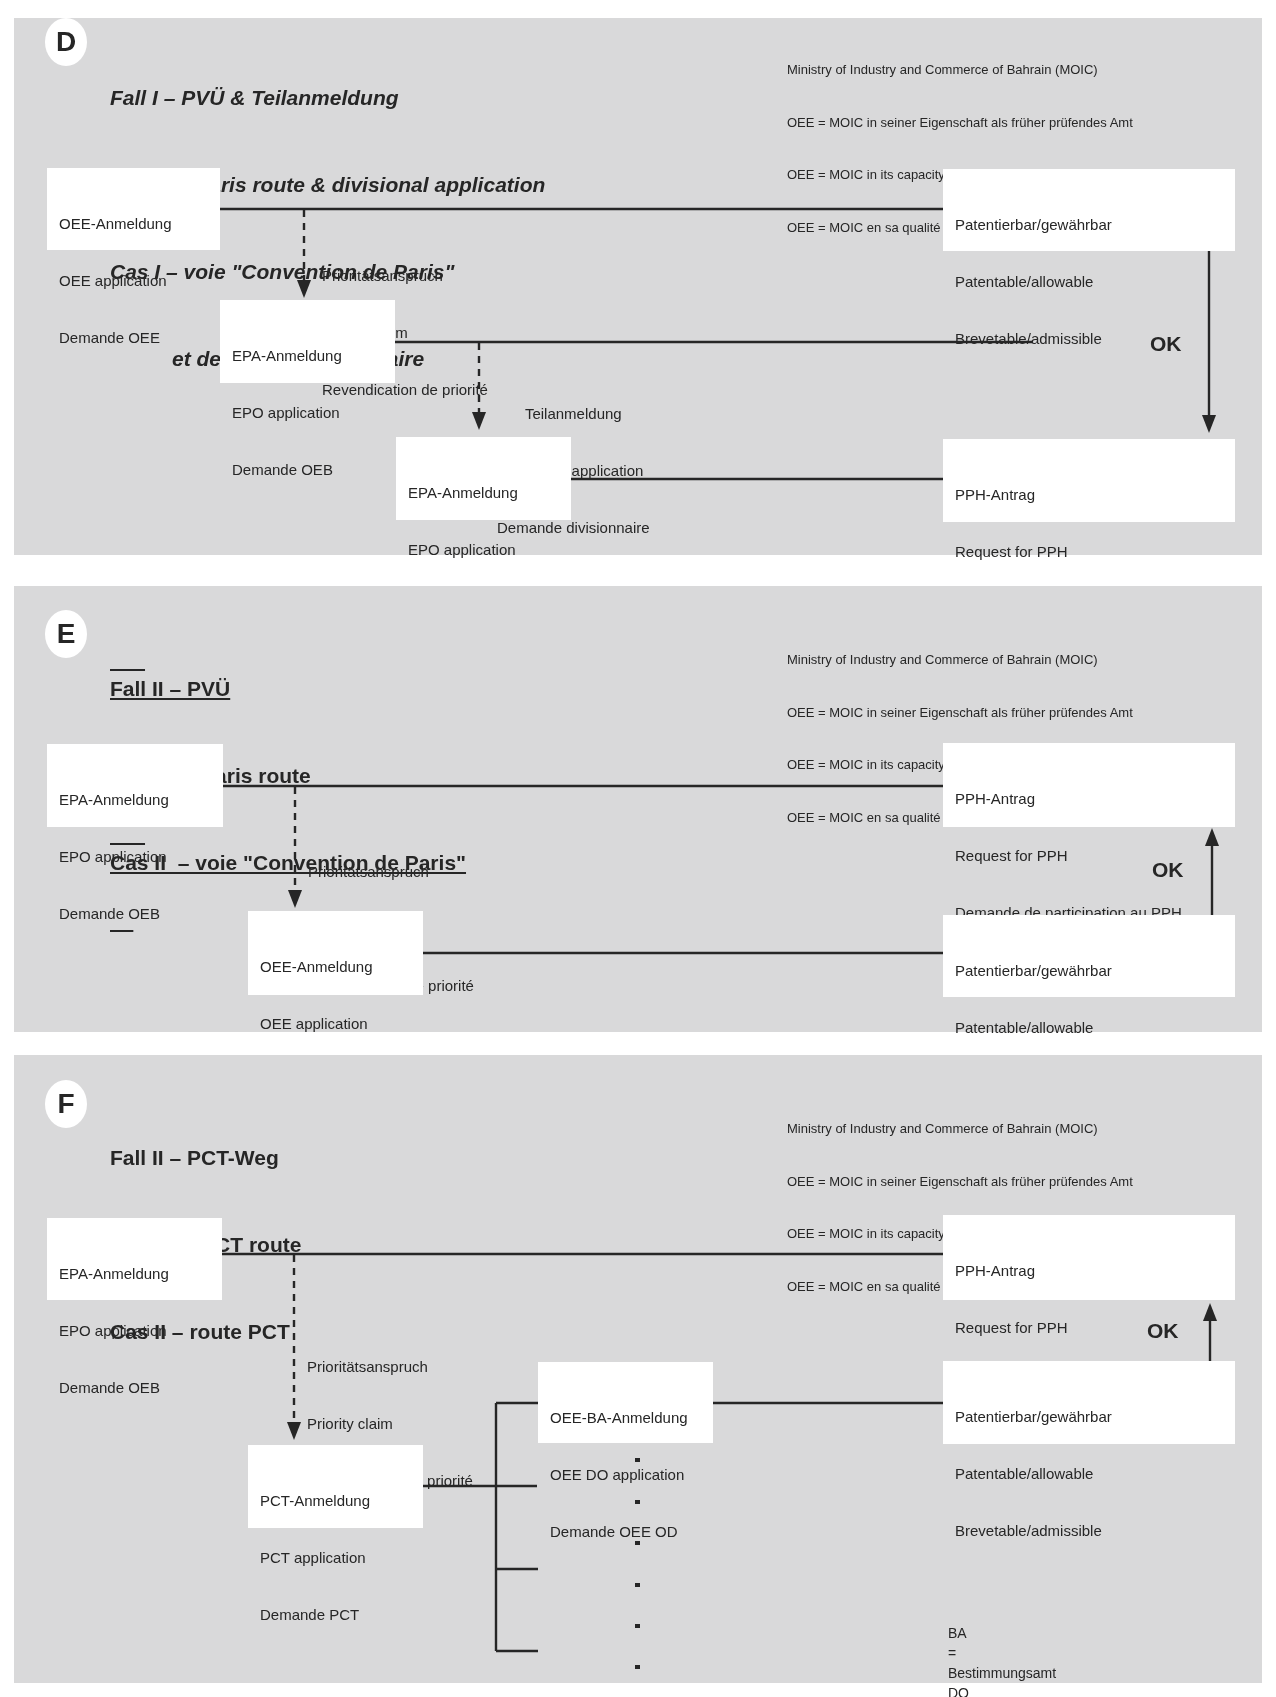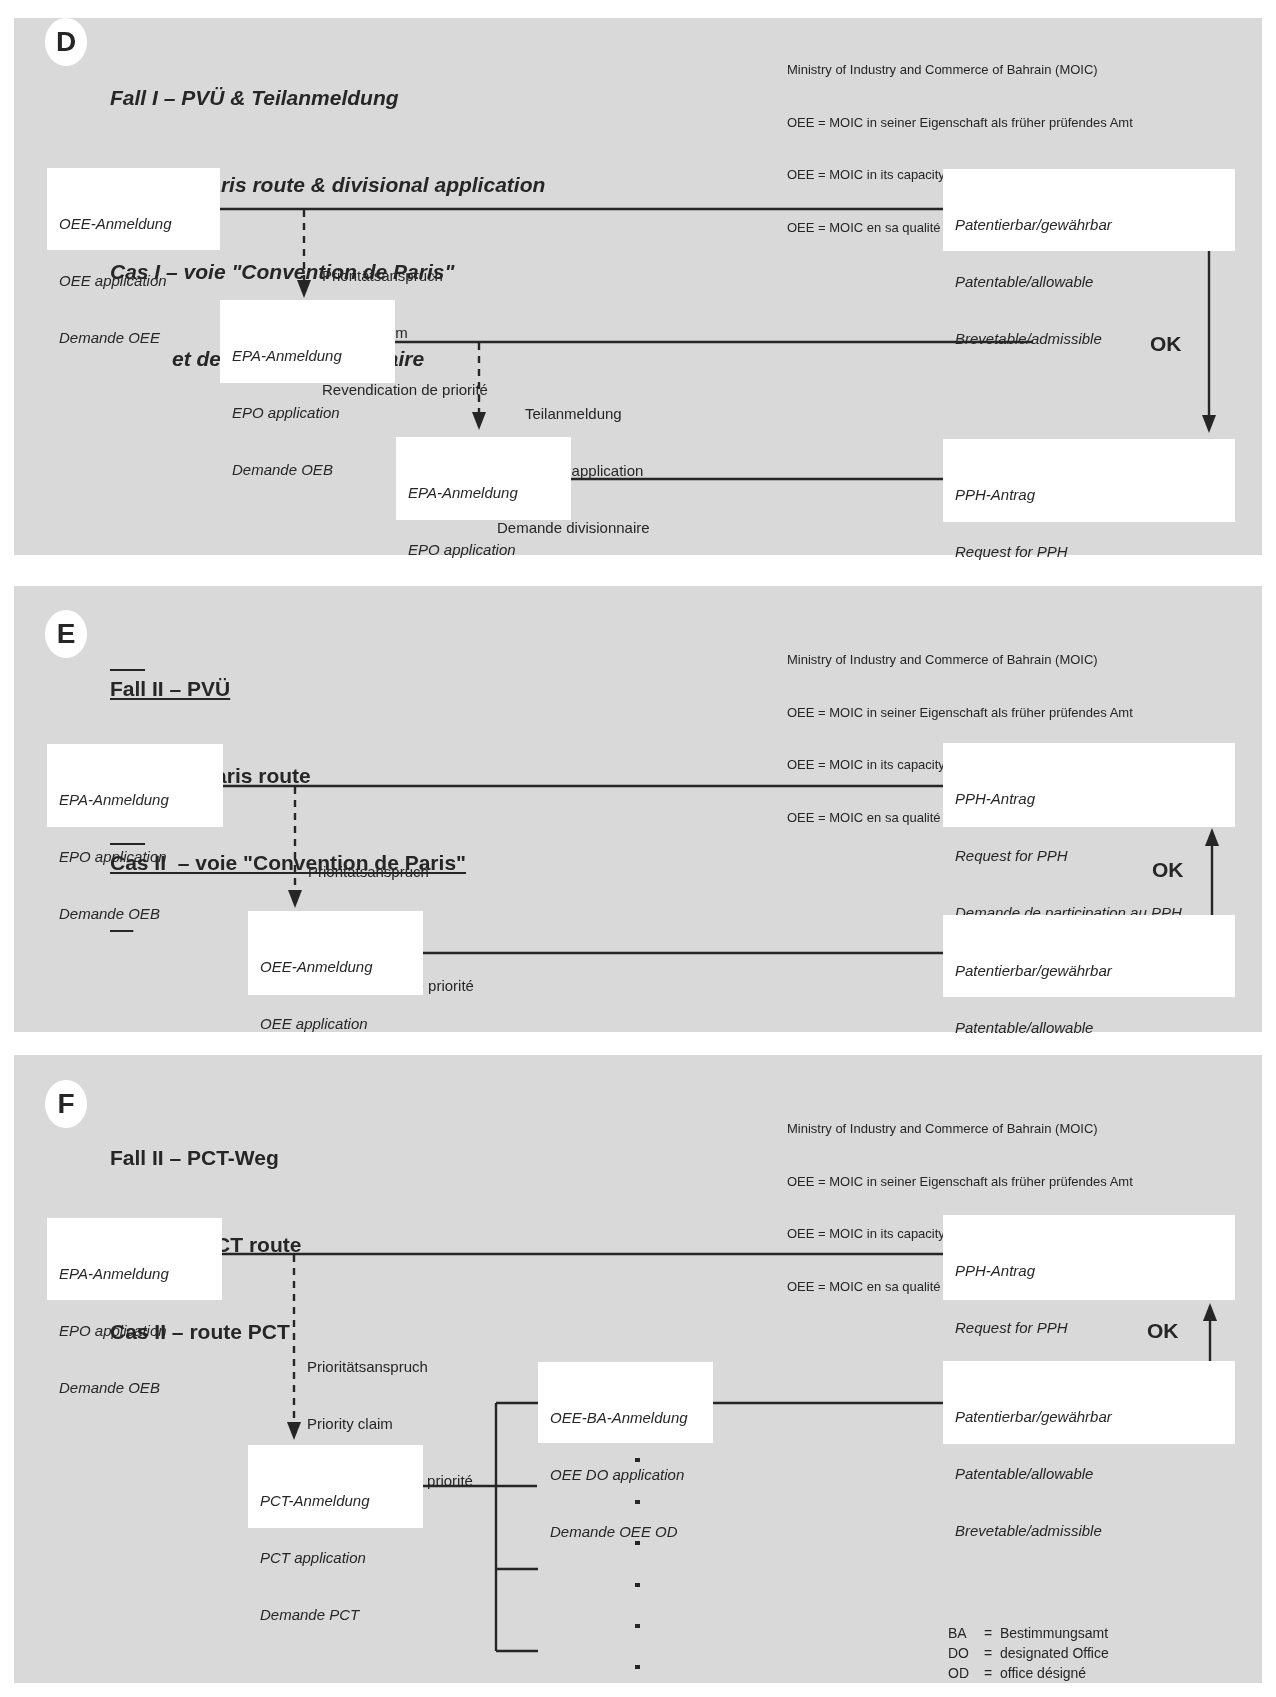--- a/index.html
+++ b/index.html
@@ -9,26 +9,26 @@
   #panelD{top:18px;height:537px;}
   #panelE{top:586px;height:446px;}
   #panelF{top:1055px;height:628px;}
   .badge{position:absolute;width:42px;height:48px;background:#ffffff;border-radius:50%;
          display:flex;align-items:center;justify-content:center;
          font-weight:bold;font-size:28px;color:#262626;}
   .title{position:absolute;font-weight:bold;font-size:21px;line-height:29px;white-space:pre;}
   .title .indent{margin-left:62px;}
   .legend{position:absolute;font-size:13px;line-height:17.5px;white-space:pre;}
   .box{position:absolute;background:#ffffff;box-sizing:border-box;
-       padding:8px 6px 16px 12px;font-size:15px;line-height:19px;white-space:pre;font-style:italic;}
+       padding:8px 6px 16px 12px;font-size:15px;line-height:19px;white-space:pre;}
   .flabel{position:absolute;font-size:15px;line-height:19px;white-space:pre;}
   .ok{position:absolute;font-weight:bold;font-size:21px;}
   svg.connectors{position:absolute;left:0;top:0;pointer-events:none;}
   .abbr-legend{position:absolute;font-size:14px;line-height:20px;}
-  .abbr-legend .row{display:flex;}
+  .abbr-legend .row{display:flex;flex-direction:column;}
   .abbr-legend .a{width:36px;}
   .abbr-legend .eq{width:16px;}
 </style>
 </head>
 <body>
 
 <div id="page">
 
   <div class="panel" id="panelD">
     <svg class="connectors" width="1248" height="537" viewBox="0 0 1248 537">

